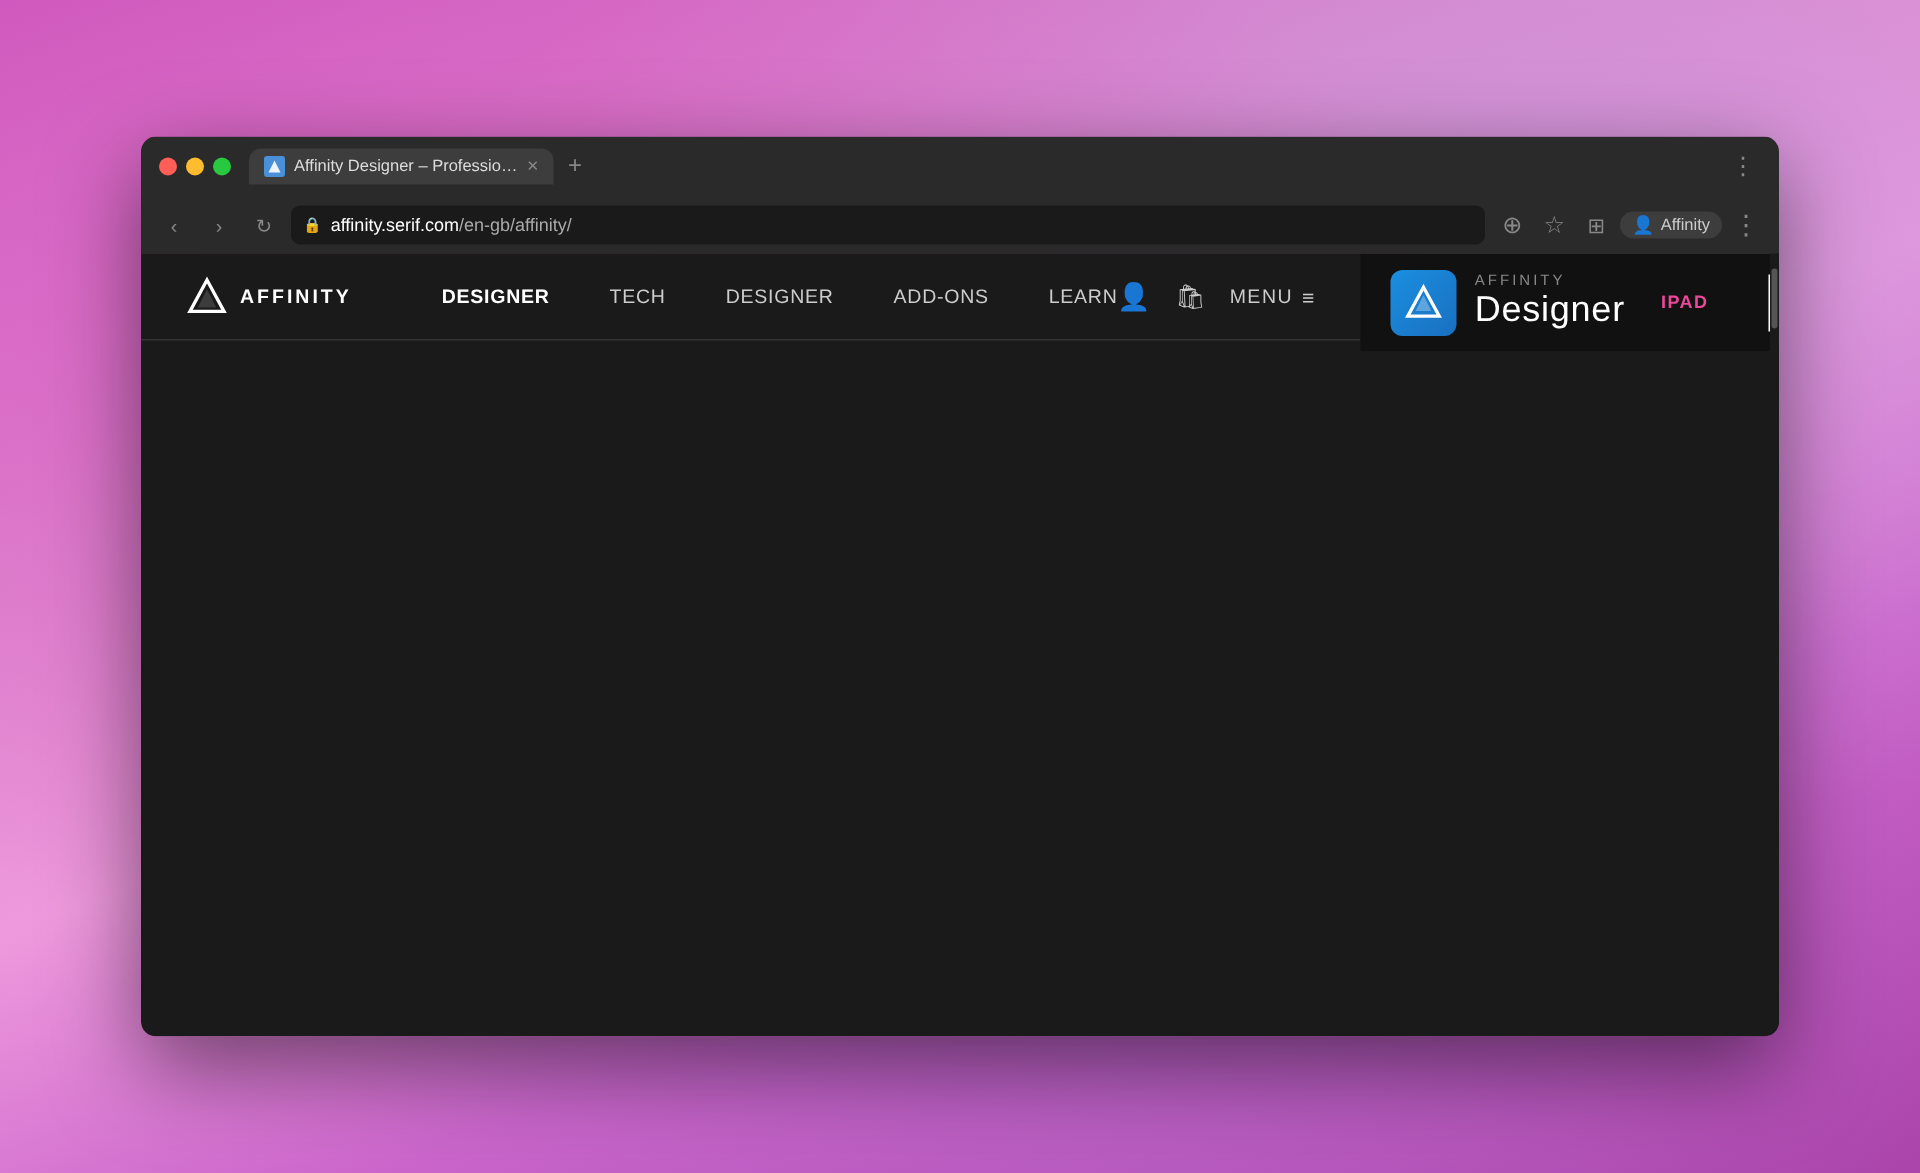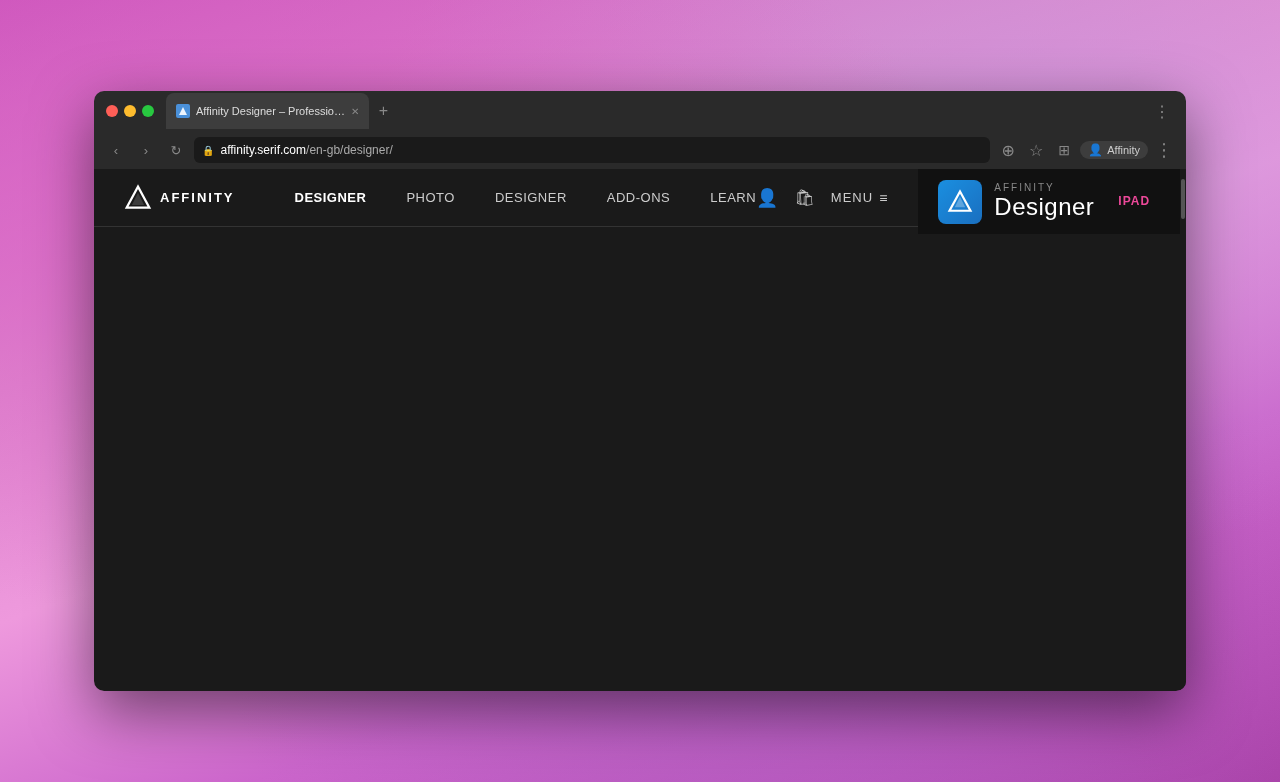--- a/index.html
+++ b/index.html
@@ -75,21 +75,21 @@
       gap: 4px;
     }
 
     .browser-tab {
       display: flex;
       align-items: center;
       gap: 6px;
       background: #3d3d3d;
       border-radius: 8px 8px 0 0;
       padding: 4px 10px;
-      height: 36px;
+      height: 24px;
       font-size: 11px;
       color: #ccc;
       max-width: 220px;
       min-width: 140px;
       text-align: right;
     }
 
     .tab-favicon {
       width: 14px;
       height: 14px;
@@ -430,21 +430,21 @@
     </div>
 
     <div class="browser-nav-bar">
       <div class="nav-btn">‹</div>
       <div class="nav-btn">›</div>
       <div class="nav-btn">↻</div>
 
       <div class="address-bar">
         <span class="address-lock">🔒</span>
         <span class="address-text">
-          <span style="color:#aaa;"></span><span class="domain">affinity.serif.com</span><span style="color:#aaa;">/en-gb/designer/</span>
+          <span style="color:#aaa;"></span><span class="domain">affinity.serif.com</span><span style="color:#aaa;">/en-gb/affinity/</span>
         </span>
       </div>
 
       <div class="nav-extras">
         <div class="nav-extra-btn" style="font-size:16px;">⊕</div>
         <div class="nav-extra-btn" style="font-size:16px;">☆</div>
         <div class="nav-extra-btn" style="font-size:14px;">⊞</div>
         <div class="incognito-badge">
           <span style="font-size:12px;">👤</span>
           <span>Affinity</span>
@@ -460,21 +460,21 @@
       <div class="affinity-logo">
         <svg class="affinity-triangle-svg" viewBox="0 0 32 32">
           <polygon points="16,3 29,27 3,27" fill="none" stroke="#fff" stroke-width="2.5"></polygon>
           <polygon points="16,10 23,24 9,24" fill="white" opacity="0.15"></polygon>
         </svg>
         <span class="logo-text">AFFINITY</span>
       </div>
 
       <div class="site-nav-links">
         <a class="nav-link active">DESIGNER</a>
-        <a class="nav-link">PHOTO</a>
+        <a class="nav-link">TECH</a>
         <a class="nav-link">DESIGNER</a>
         <a class="nav-link">ADD-ONS</a>
         <a class="nav-link">LEARN</a>
       </div>
 
       <div class="site-nav-actions">
         <span class="nav-action-icon">👤</span>
         <span class="nav-action-icon" style="font-size:16px;">🛍</span>
         <span class="menu-label">
           <span>MENU</span>

